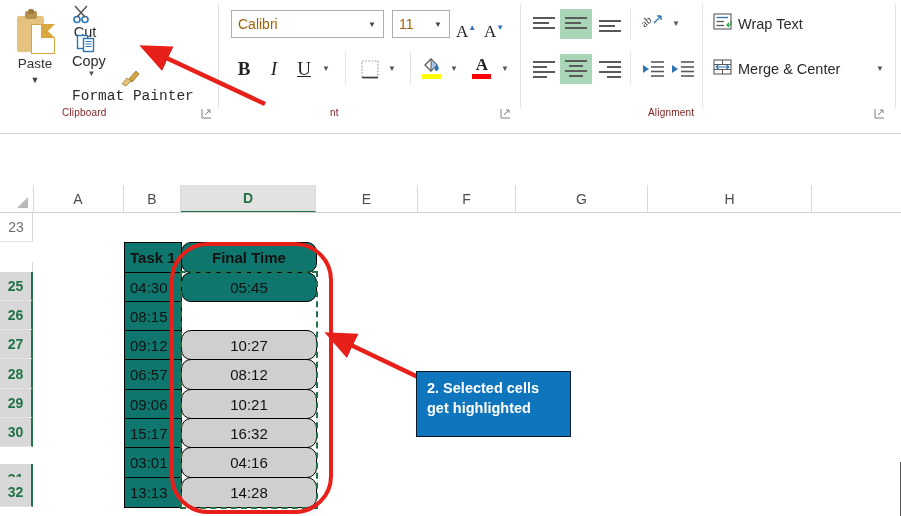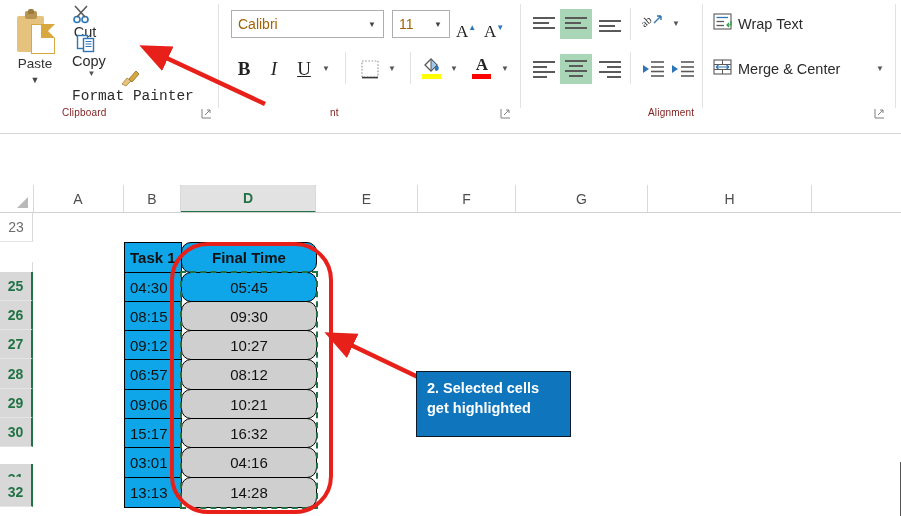--- a/index.html
+++ b/index.html
@@ -79,21 +79,21 @@
   .colhdr .cell{position:absolute;top:0;height:27px;display:flex;align-items:center;justify-content:center;font-size:14px;color:#4d4d4d;box-sizing:border-box;border-right:1px solid #d9d9d9;cursor:pointer;}
   .colhdr .cell.act{background:#e2e2e2;color:#217346;font-weight:bold;border-bottom:2.5px solid #217346;height:28px;}
   .colhdr-line{position:absolute;left:0;top:27px;width:901px;height:1px;background:#d0d0d0;}
   .corner{position:absolute;left:0;top:0;width:33px;height:27px;border-right:1px solid #d9d9d9;cursor:pointer;}
   .corner:after{content:"";position:absolute;right:5px;bottom:4px;border-style:solid;border-width:0 0 11px 11px;border-color:transparent transparent #b9b9b9 transparent;}
 
   .rowhdr{position:absolute;left:0;width:33px;display:flex;align-items:center;justify-content:center;font-size:14px;color:#6d6d6d;box-sizing:border-box;border-bottom:1px solid #e4e4e4;border-right:1px solid #d9d9d9;cursor:pointer;background:#fff;}
   .rowhdr.hl{background:#d8d8d8;color:#217346;font-weight:bold;border-right:2.5px solid #217346;}
 
   .cellbox{position:absolute;box-sizing:border-box;display:flex;align-items:center;font-size:15px;color:#111;}
-  .tbl-b{border:1px solid #000;background:#0ea5e9;}
+  .tbl-b{border:1px solid #000;background:#0f766e;}
   .tbl-hdr{font-weight:bold;}
   .ctr{justify-content:center;border-radius:10px;}
   .lft{padding-left:5px;}
   .sel-gray{background:#cfcfcf;}
 
   .marching{position:absolute;box-sizing:border-box;border:2px dashed #217346;background:transparent;pointer-events:none;}
 
   
   .callout{position:absolute;background:#0f75bc;border:1.6px solid #0b1a2b;box-sizing:border-box;
            color:#fff;font-weight:bold;font-size:14.5px;line-height:20px;padding:6px 10px;}
@@ -384,21 +384,20 @@
     <div class="cellbox tbl-b lft" style="left:124px;top:87px;width:58px;height:30px;">04:30</div>
     <div class="cellbox tbl-b lft" style="left:124px;top:116px;width:58px;height:30px;">08:15</div>
     <div class="cellbox tbl-b lft" style="left:124px;top:145px;width:58px;height:30px;">09:12</div>
     <div class="cellbox tbl-b lft" style="left:124px;top:174px;width:58px;height:31px;">06:57</div>
     <div class="cellbox tbl-b lft" style="left:124px;top:204px;width:58px;height:30px;">09:06</div>
     <div class="cellbox tbl-b lft" style="left:124px;top:233px;width:58px;height:30px;">15:17</div>
     <div class="cellbox tbl-b lft" style="left:124px;top:262px;width:58px;height:31px;">03:01</div>
     <div class="cellbox tbl-b lft" style="left:124px;top:292px;width:58px;height:31px;">13:13</div>
 
     <div class="cellbox tbl-b ctr" style="left:181px;top:87px;width:136px;height:30px;">05:45</div>
-    <div class="cellbox tbl-b ctr sel-gray" style="left:181px;top:116px;width:136px;height:30px;">09:30</div>
     <div class="cellbox tbl-b ctr sel-gray" style="left:181px;top:145px;width:136px;height:30px;">10:27</div>
     <div class="cellbox tbl-b ctr sel-gray" style="left:181px;top:174px;width:136px;height:31px;">08:12</div>
     <div class="cellbox tbl-b ctr sel-gray" style="left:181px;top:204px;width:136px;height:30px;">10:21</div>
     <div class="cellbox tbl-b ctr sel-gray" style="left:181px;top:233px;width:136px;height:30px;">16:32</div>
     <div class="cellbox tbl-b ctr sel-gray" style="left:181px;top:262px;width:136px;height:31px;">04:16</div>
     <div class="cellbox tbl-b ctr sel-gray" style="left:181px;top:292px;width:136px;height:31px;">14:28</div>
 
     <div class="marching" style="left:180px;top:86px;width:138px;height:238px;"></div>
   </div>
 

